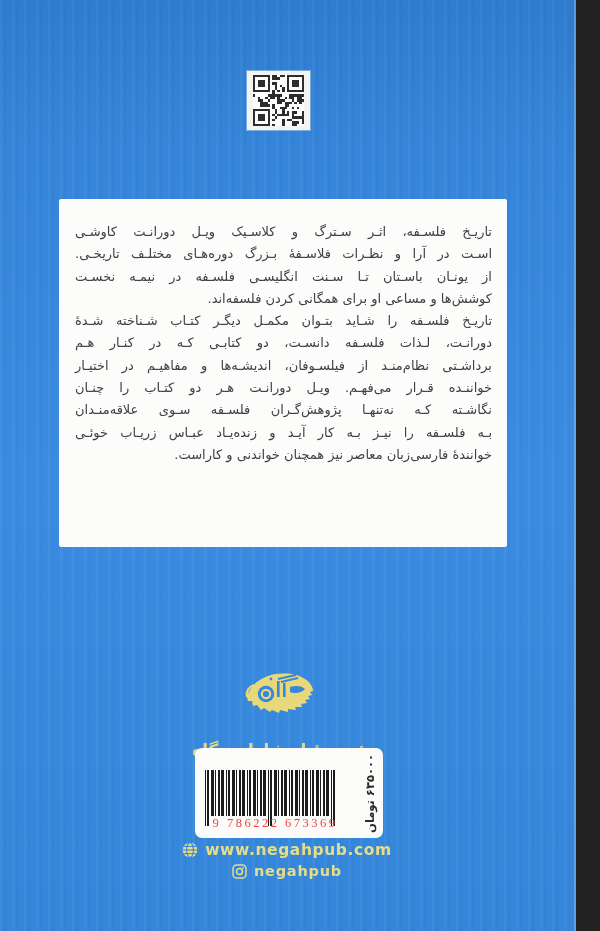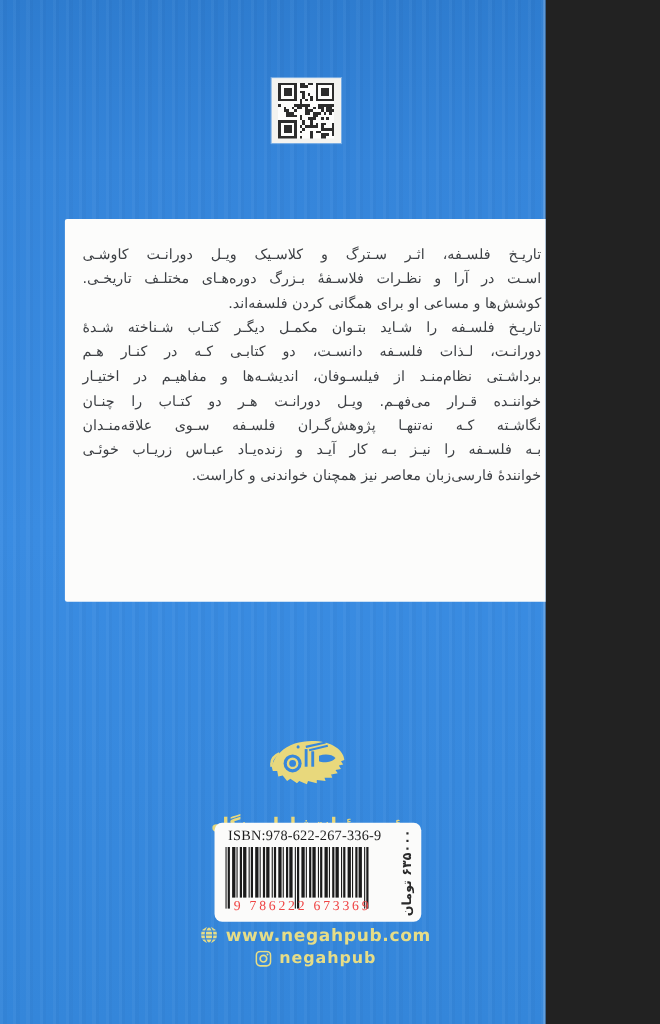--- a/index.html
+++ b/index.html
@@ -1,17 +1,17 @@
 <!DOCTYPE html>
 <html lang="fa" style="--accent: #e8d87c; --footer: #e6dd87;"><head>
 <meta charset="utf-8">
 <style>
   html,body{margin:0;padding:0;background:#222;}
   .frame{
-    position:relative;width:496px;height:931px;overflow:hidden;
+    position:relative;width:576px;height:931px;overflow:hidden;
     font-family:"DejaVu Sans",sans-serif;
     background:linear-gradient(180deg,#2e7ccf 0%,#3585da 16%,#3a8ce2 52%,#3486da 100%);
   }
   .frame::before{ 
     content:"";position:absolute;inset:0;pointer-events:none;
     background:repeating-linear-gradient(90deg,rgba(255,255,255,.035) 0 3px,rgba(0,0,30,.025) 3px 6px,transparent 6px 12px);
   }
   .frame::after{ 
     content:"";position:absolute;top:0;right:0;width:2px;height:100%;background:rgba(255,255,255,.22);
   }
@@ -279,20 +279,21 @@
         <rect x="8" y="20" width="1" height="1" fill="#2c2c2c"></rect>
         <rect x="12" y="20" width="1" height="1" fill="#2c2c2c"></rect>
         <rect x="16" y="20" width="1" height="1" fill="#2c2c2c"></rect>
         <rect x="17" y="20" width="1" height="1" fill="#2c2c2c"></rect>
       </svg>
   </div>
 
   <div class="text-box" id="desc-box">
       <div class="pline">تاریـخ فلسـفه، اثـر سـترگ و کلاسـیک ویـل دورانـت کاوشـی</div>
       <div class="pline">اسـت در آرا و نظـرات فلاسـفهٔ بـزرگ دوره‌هـای مختلـف تاریخـی.</div>
+      <div class="pline">از یونـان باسـتان تـا سـنت انگلیسـی فلسـفه در نیمـه نخسـت</div>
       <div class="pline last">کوشش‌ها و مساعی او برای همگانی کردن فلسفه‌اند.</div>
       <div class="pline">تاریـخ فلسـفه را شـاید بتـوان مکمـل دیگـر کتـاب شـناخته شـدهٔ</div>
       <div class="pline">دورانـت، لـذات فلسـفه دانسـت، دو کتابـی کـه در کنـار هـم</div>
       <div class="pline">برداشـتی نظام‌منـد از فیلسـوفان، اندیشـه‌ها و مفاهیـم در اختیـار</div>
       <div class="pline">خواننـده قـرار می‌فهـم. ویـل دورانـت هـر دو کتـاب را چنـان</div>
       <div class="pline">نگاشـته کـه نه‌تنهـا پژوهش‌گـران فلسـفه سـوی علاقه‌منـدان</div>
       <div class="pline">بـه فلسـفه را نیـز بـه کار آیـد و زنده‌یـاد عبـاس زریـاب خوئـی</div>
       <div class="pline last">خوانندهٔ فارسی‌زبان معاصر نیز همچنان خواندنی و کاراست.</div>
     </div>
 
@@ -311,21 +312,20 @@
       <rect x="33" y="10" width="2.6" height="16" fill="#3787dc"></rect>
       <rect x="39" y="12" width="2.6" height="14" fill="#3787dc"></rect>
       <path d="M34,8 L52,4 M37,11 L54,7" stroke="#3787dc" stroke-width="2" fill="none"></path>
       <path d="M46,16 C52,14 58,15 61,18 C58,22 50,23 46,21 Z" fill="#3787dc"></path>
       <circle cx="27" cy="8" r="1.4" fill="#3787dc"></circle>
     </svg>
   </div>
   <div class="publisher-name">مؤسسهٔ انتشارات نگاه</div>
 
   <div class="barcode-box">
-    <div class="isbn-label">ISBN:978-622-267-336-9</div>
     <div class="bars" id="bars">
         <span class="guard" style="width: 1px; margin-right: 1px;"></span>
         <span class="guard" style="width: 2px; margin-right: 2px;"></span>
         <span style="width: 3px; margin-right: 1px;"></span>
         <span style="width: 1px; margin-right: 2px;"></span>
         <span style="width: 2px; margin-right: 1px;"></span>
         <span style="width: 3px; margin-right: 2px;"></span>
         <span style="width: 1px; margin-right: 1px;"></span>
         <span style="width: 2px; margin-right: 2px;"></span>
         <span style="width: 3px; margin-right: 1px;"></span>

